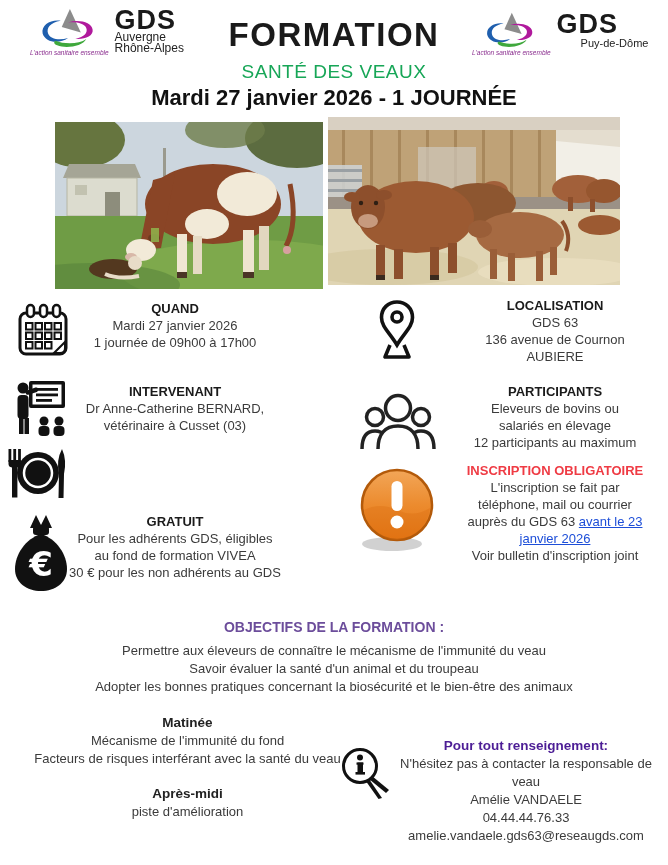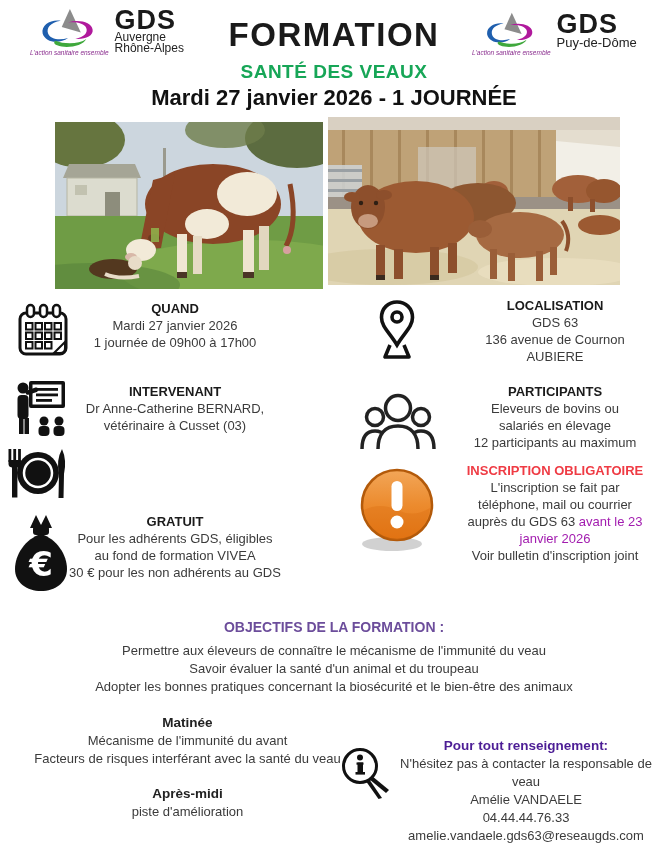--- a/index.html
+++ b/index.html
@@ -7,30 +7,30 @@
         font-family:"Liberation Sans",sans-serif;color:#3b3b3b;}
   .abs{position:absolute;}
   .center{text-align:center;}
 
   
   .logo{display:flex;align-items:flex-start;gap:6px;}
   .logo .mark{display:flex;flex-direction:column;align-items:center;}
   .tagline{font-size:6.5px;font-style:italic;color:#8b2f8f;white-space:nowrap;margin-top:1px;}
   .gds-word{font-size:27px;font-weight:bold;color:#1a1a1a;letter-spacing:1px;line-height:24px;}
   .gds-region{font-size:12px;color:#222;line-height:11px;}
-  .gds-region-big{font-size:13px;color:#222;line-height:14px;}
+  .gds-region-big{font-size:11px;color:#222;line-height:14px;margin-left:24px;}
   .page-title{font-size:33px;font-weight:bold;color:#1a1a1a;letter-spacing:1.5px;}
-  .subtitle{font-size:19px;font-weight:bold;color:#17a657;letter-spacing:0.5px;}
+  .subtitle{font-size:19px;font-weight:normal;color:#17a657;letter-spacing:0.5px;}
   .dateline{font-size:22px;font-weight:bold;color:#111;}
 
   
   .info-text{font-size:13px;line-height:17px;color:#3b3b3b;text-align:center;}
   .info-text .hd{font-weight:bold;color:#1a1a1a;}
   .hd-red{font-weight:bold;color:#ef3b44;}
-  .red{color:#a21caf;}
+  .red{color:#1d4ed8;text-decoration:underline;}
   .section-hd{font-size:14px;font-weight:bold;color:#6c4d9b;}
   .body-lines{font-size:13px;line-height:18px;color:#3b3b3b;}
   .sub-bold{font-size:13.5px;font-weight:bold;color:#222;line-height:18px;}
   .contact-hd{font-size:13.5px;font-weight:bold;color:#4c1d95;line-height:18px;}
   svg{display:block;}
 </style>
 </head>
 <body>
 
 <div class="page">
@@ -296,21 +296,21 @@
 
   <div class="abs center" style="left:0;right:0;top:619px;">
     <div class="section-hd" style="margin-bottom:7px;">OBJECTIFS DE LA FORMATION :</div>
     <div class="body-lines">Permettre aux éleveurs de connaître le mécanisme de l'immunité du veau</div>
     <div class="body-lines">Savoir évaluer la santé d'un animal et du troupeau</div>
     <div class="body-lines">Adopter les bonnes pratiques concernant la biosécurité et le bien-être des animaux</div>
   </div>
 
   <div class="abs center" style="left:5px;top:714px;width:365px;">
     <div class="sub-bold">Matinée</div>
-    <div class="body-lines">Mécanisme de l'immunité du avant</div>
+    <div class="body-lines">Mécanisme de l'immunité du fond</div>
     <div class="body-lines">Facteurs de risques interférant avec la santé du veau</div>
     <div class="sub-bold" style="margin-top:17px;">Après-midi</div>
     <div class="body-lines">piste d'amélioration</div>
   </div>
 
   <svg class="abs" style="left:338px;top:744px;" width="54" height="58" viewBox="0 0 54 58">
     <circle cx="22" cy="22" r="16.5" fill="#fff" stroke="#111" stroke-width="3"></circle>
     <circle cx="22" cy="13.5" r="3" fill="#111"></circle>
     <rect x="18.5" y="18.5" width="7" height="2.2" fill="#111"></rect>
     <rect x="19.5" y="18.5" width="5.5" height="10.5" fill="#111"></rect>

